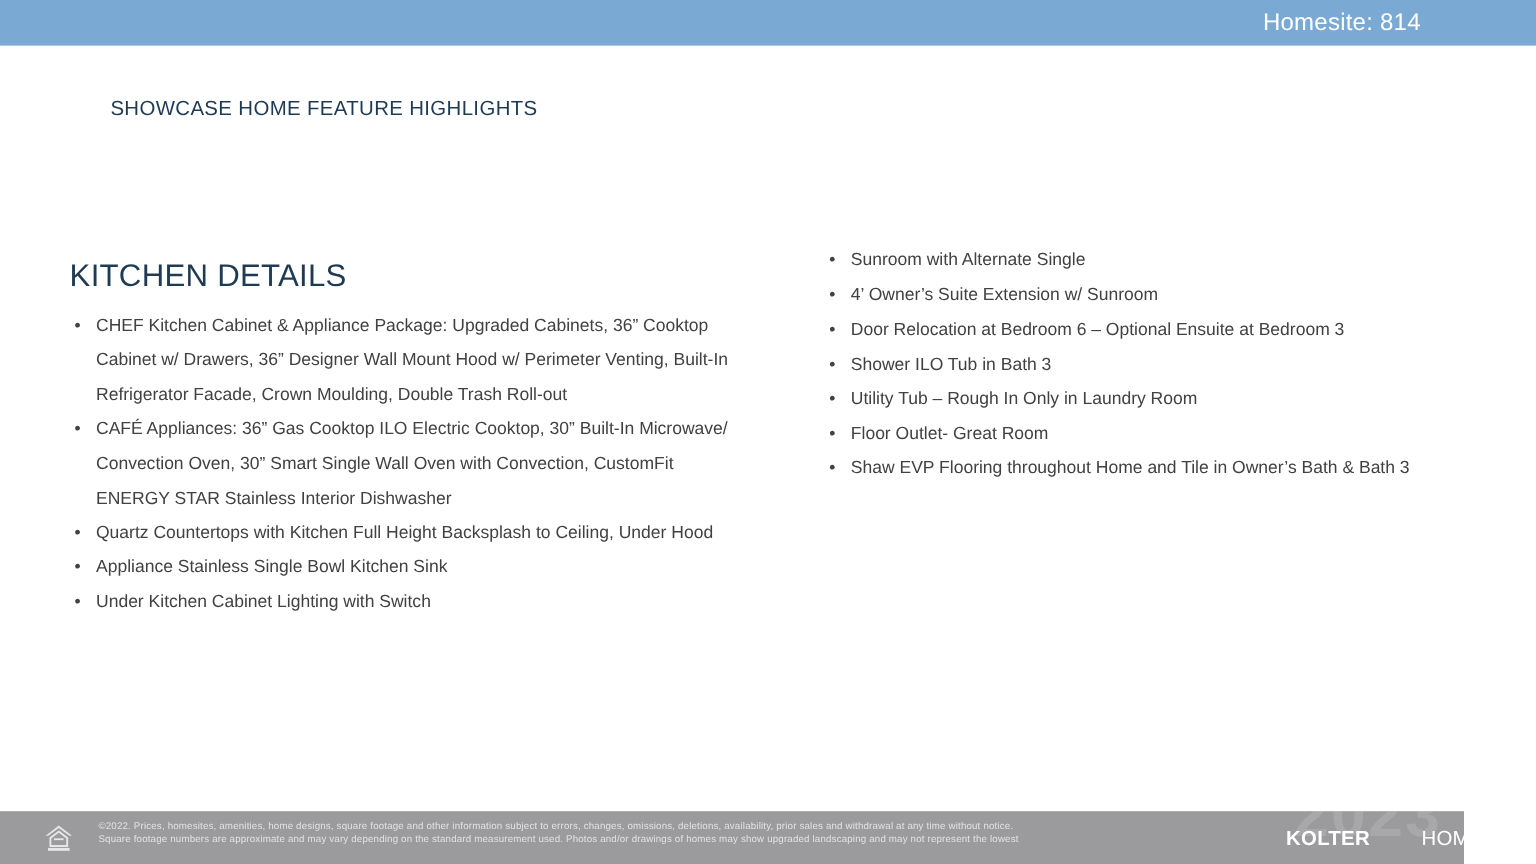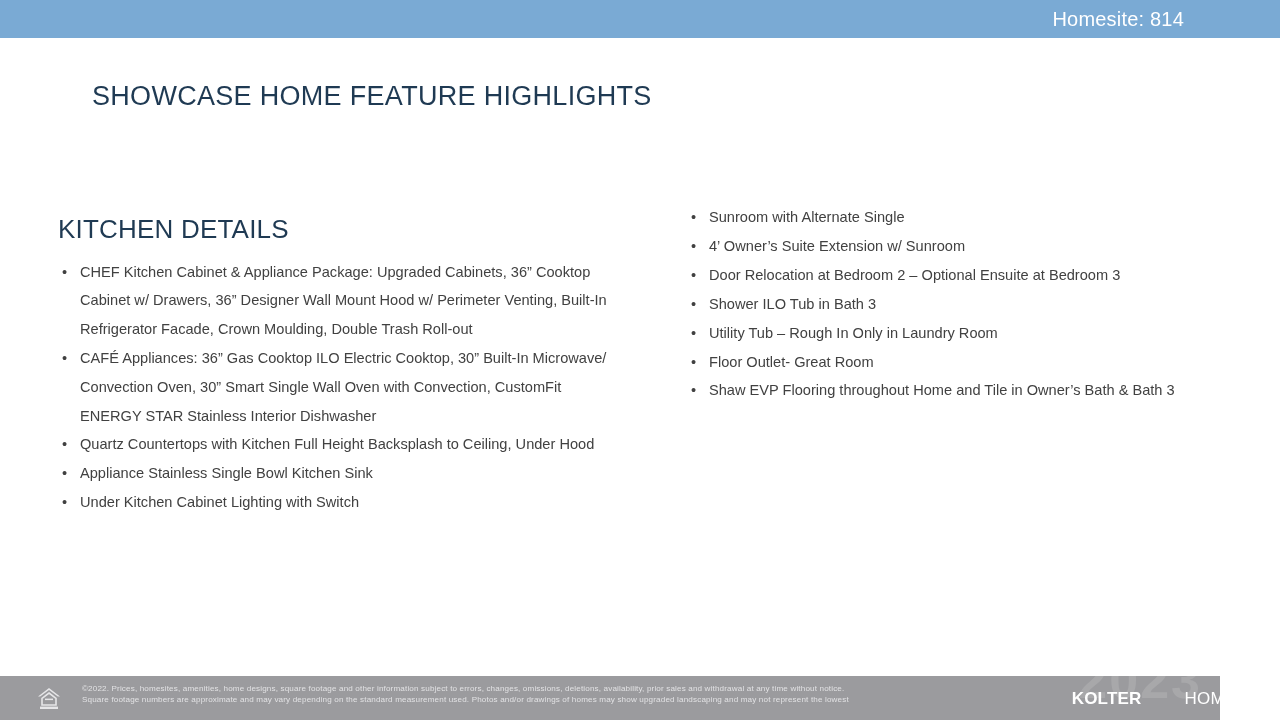--- a/index.html
+++ b/index.html
@@ -33,21 +33,21 @@
     font-weight: 400;
     letter-spacing: 0.2px;
     white-space: nowrap;
   }
 
   
   .slide-title {
     position: absolute;
     left: 92px;
     top: 81px;
-    font-size: 27px;
+    font-size: 17px;
     color: #1f3a53;
     letter-spacing: 0.3px;
     white-space: nowrap;
   }
 
   
   .column {
     position: absolute;
     top: 203px;
   }
@@ -188,21 +188,21 @@
     <li>
       <span class="bullet-dot">•</span>
       <span class="li-text">Sunroom with Alternate Single</span>
     </li>
     <li>
       <span class="bullet-dot">•</span>
       <span class="li-text">4’ Owner’s Suite Extension w/ Sunroom</span>
     </li>
     <li>
       <span class="bullet-dot">•</span>
-      <span class="li-text">Door Relocation at Bedroom 2 – Optional Ensuite at Bedroom 3</span>
+      <span class="li-text">Door Relocation at Bedroom 6 – Optional Ensuite at Bedroom 3</span>
     </li>
     <li>
       <span class="bullet-dot">•</span>
       <span class="li-text">Shower ILO Tub in Bath 3</span>
     </li>
     <li>
       <span class="bullet-dot">•</span>
       <span class="li-text">Utility Tub – Rough In Only in Laundry Room</span>
     </li>
     <li>

